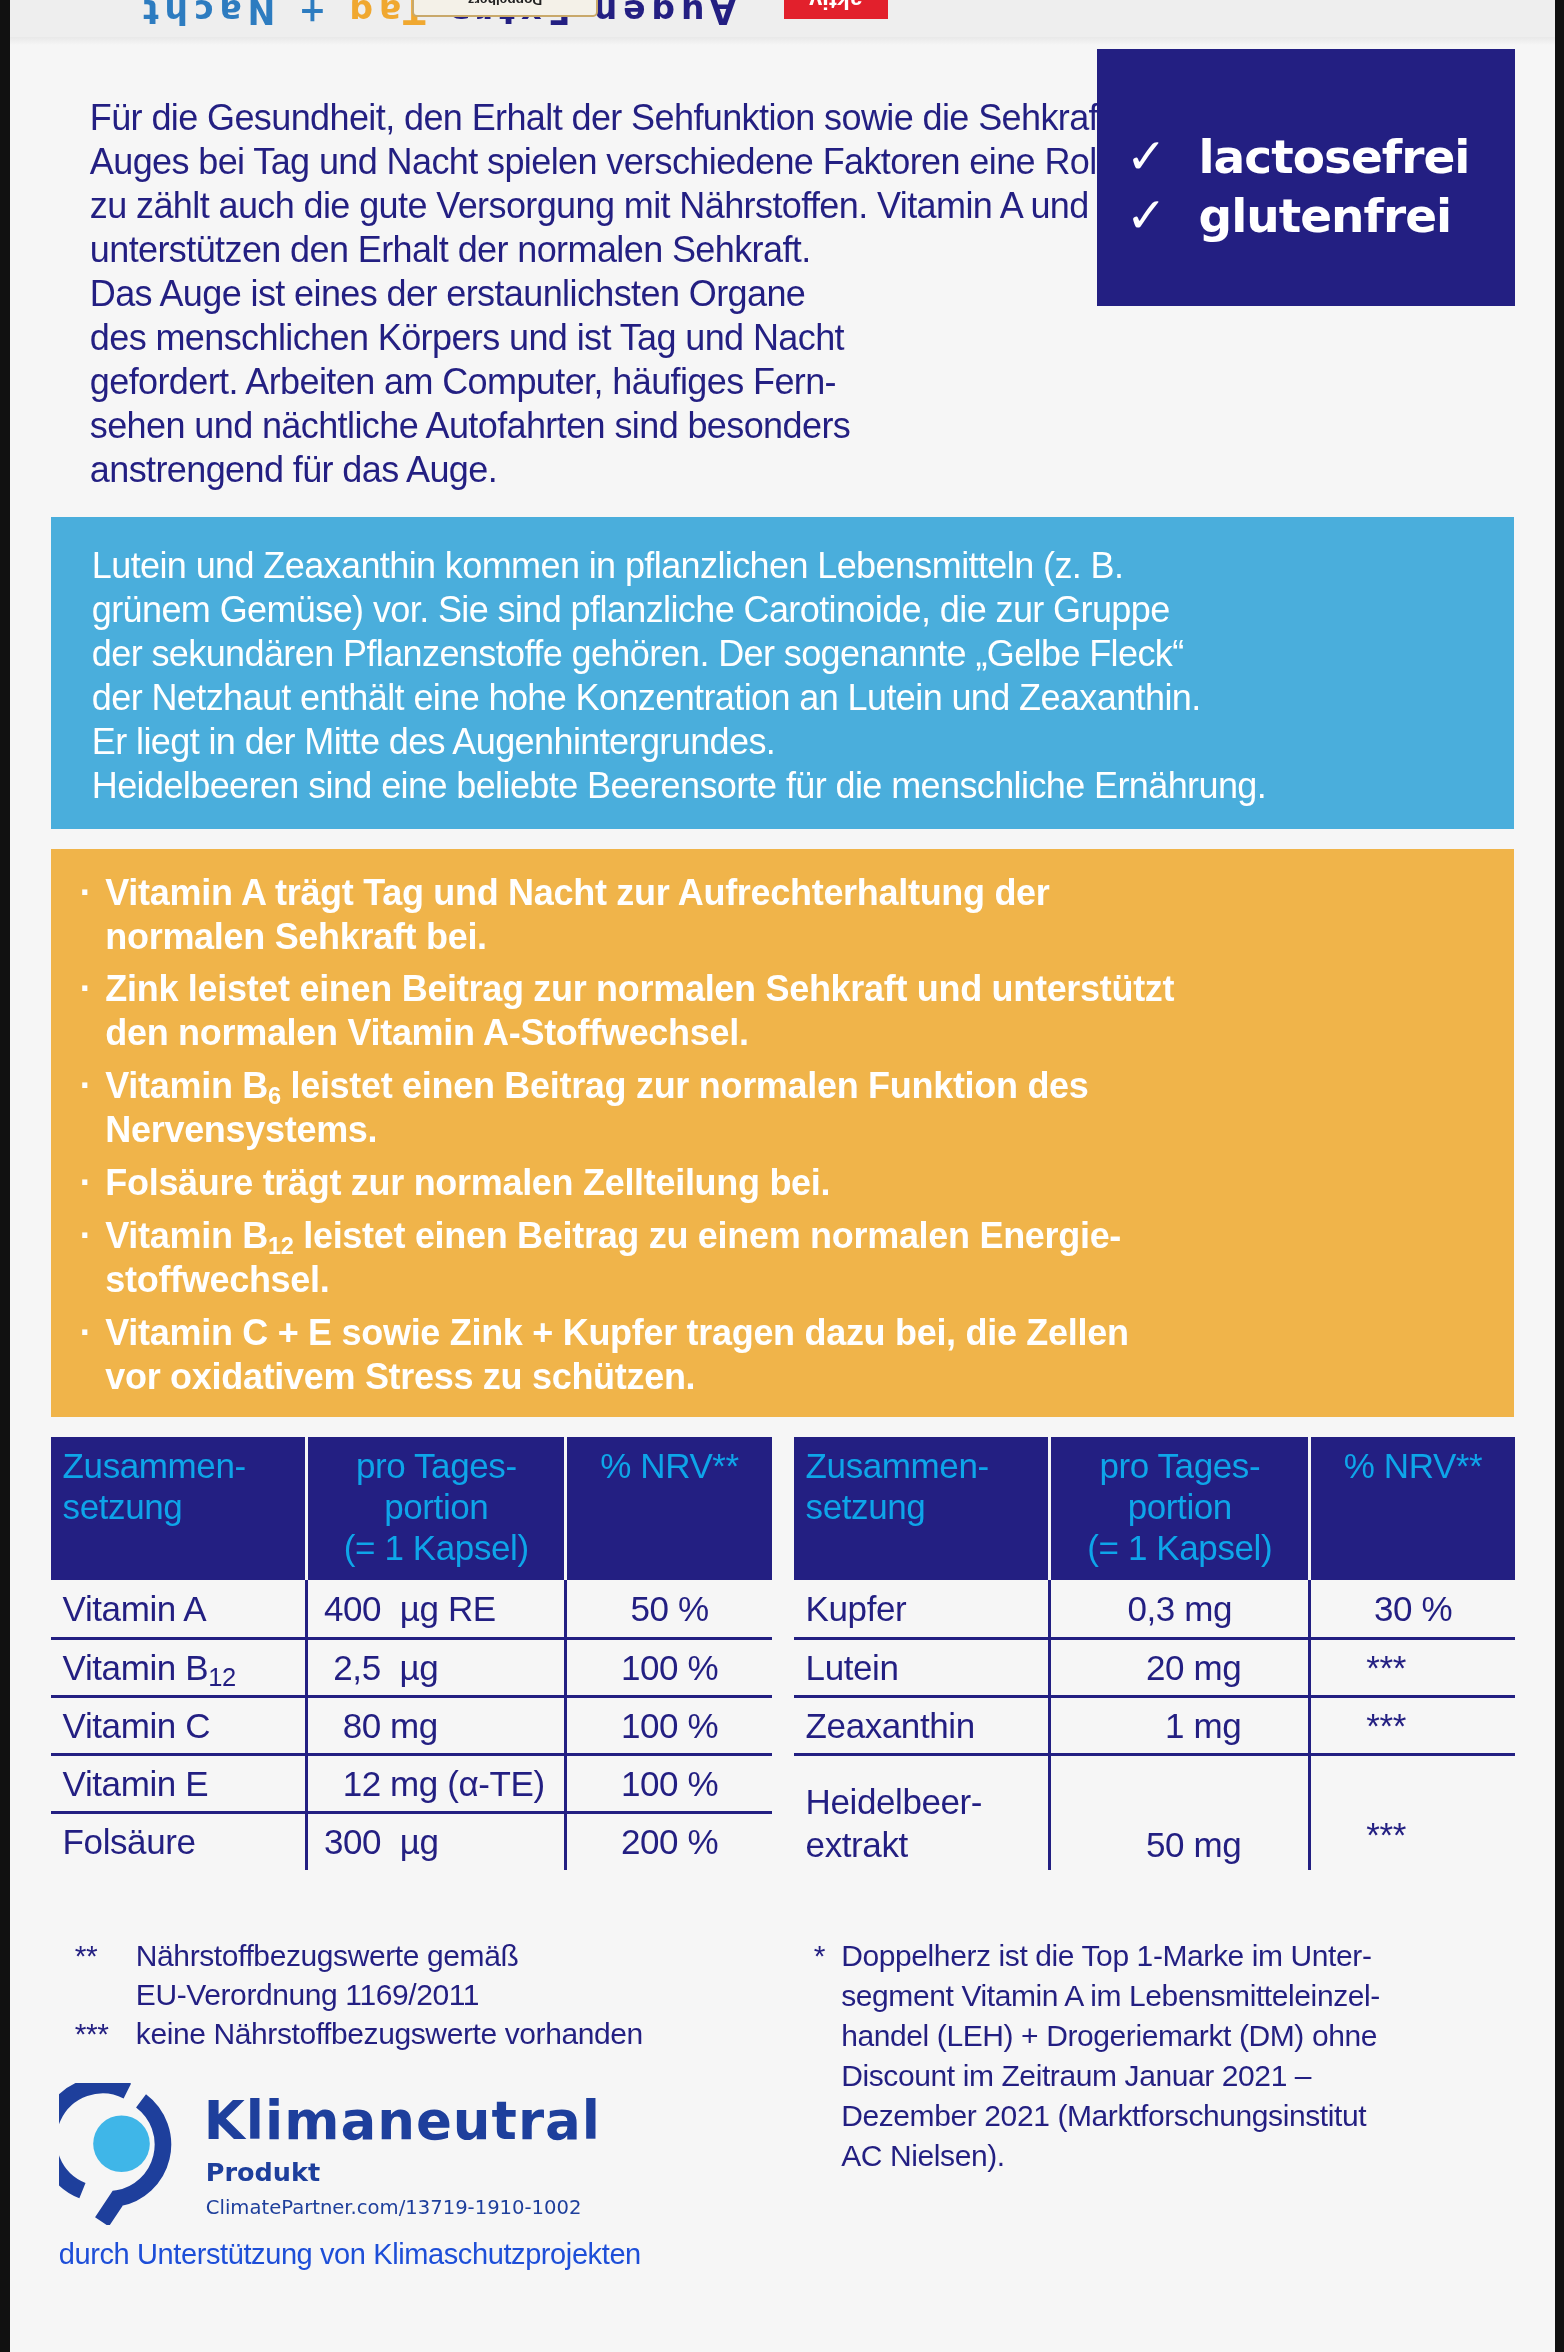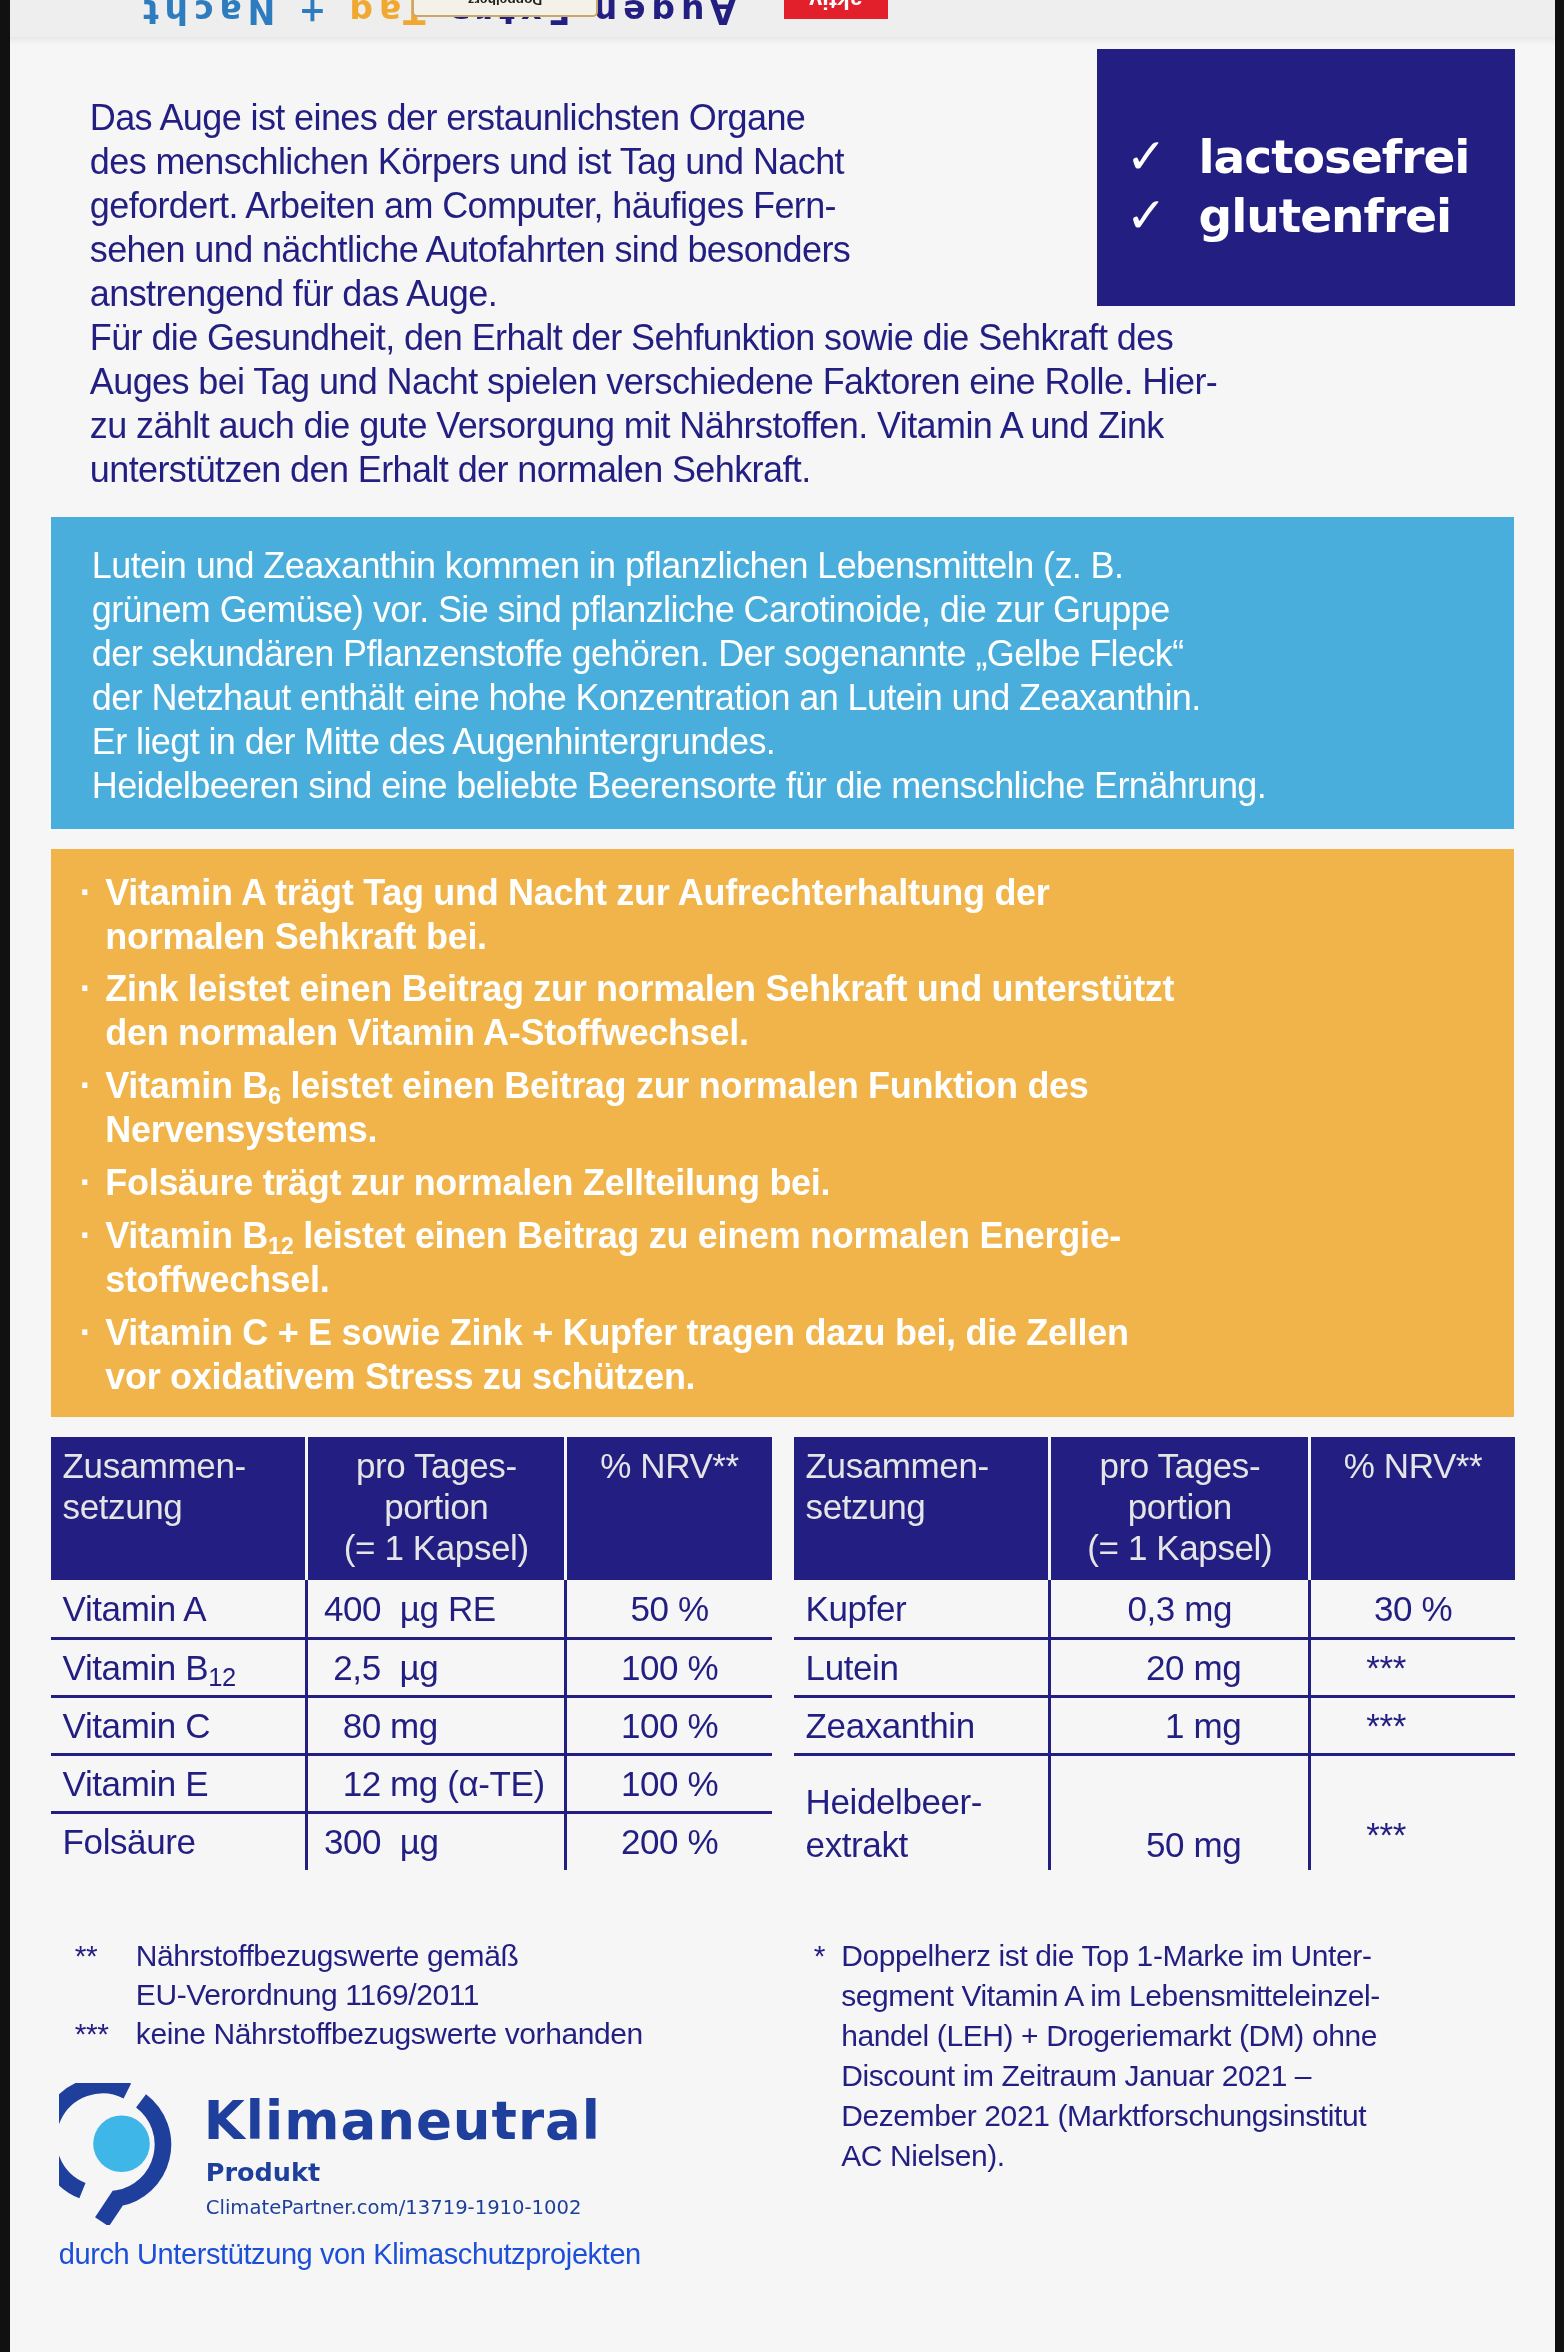--- a/index.html
+++ b/index.html
@@ -74,21 +74,21 @@
   .claim sub { font-size: 23.5px; vertical-align: -5.9px; line-height: 0; }
 
   
   .ntable {
     position: absolute; top: 1437px; border-collapse: collapse;
     font-size: 35px; color: #231f82; letter-spacing: -0.4px;
   }
   .ntable.left { left: 41px; }
   .ntable.right { left: 784px; }
   .ntable th {
-    background: #231f82; color: #e5e5e5; font-weight: normal; vertical-align: top;
+    background: #231f82; color: #0ea5e9; font-weight: normal; vertical-align: top;
     height: 143px; padding-top: 7.8px; line-height: 41px; white-space: pre-line;
     border-left: 3.9px solid #f6f6f6;
   }
   .ntable th:first-child { border-left: none; text-align: left; padding-left: 11.8px; }
   .ntable th.c2 { text-align: center; }
   .ntable th.c3 { text-align: center; }
   .ntable td {
     height: 58px; line-height: 51px; border-top: 3.9px solid #231f82;
     border-left: 3.9px solid #231f82; vertical-align: middle; white-space: nowrap;
   }
@@ -147,29 +147,29 @@
   <div class="lid">
     <div class="lid-inner">
       <div class="lid-title"><span>Augen Extra </span><span class="tag">Tag</span><span class="nacht"> + Nacht</span></div>
       <div class="lid-badge">aktiv</div>
       <div class="lid-logo">Doppelherz</div>
     </div>
     <div class="lid-shade"></div>
   </div>
 
   <div class="intro">
+    <p>Für die Gesundheit, den Erhalt der Sehfunktion sowie die Sehkraft des
+Auges bei Tag und Nacht spielen verschiedene Faktoren eine Rolle. Hier-
+zu zählt auch die gute Versorgung mit Nährstoffen. Vitamin A und Zink
+unterstützen den Erhalt der normalen Sehkraft.</p>
     <p>Das Auge ist eines der erstaunlichsten Organe
 des menschlichen Körpers und ist Tag und Nacht
 gefordert. Arbeiten am Computer, häufiges Fern-
 sehen und nächtliche Autofahrten sind besonders
 anstrengend für das Auge.</p>
-    <p>Für die Gesundheit, den Erhalt der Sehfunktion sowie die Sehkraft des
-Auges bei Tag und Nacht spielen verschiedene Faktoren eine Rolle. Hier-
-zu zählt auch die gute Versorgung mit Nährstoffen. Vitamin A und Zink
-unterstützen den Erhalt der normalen Sehkraft.</p>
   </div>
 
   <div class="badge-box">
     <div class="badge-line">
       <span class="check">✓</span>
       <span>lactosefrei</span>
     </div>
     <div class="badge-line">
       <span class="check">✓</span>
       <span>glutenfrei</span>

